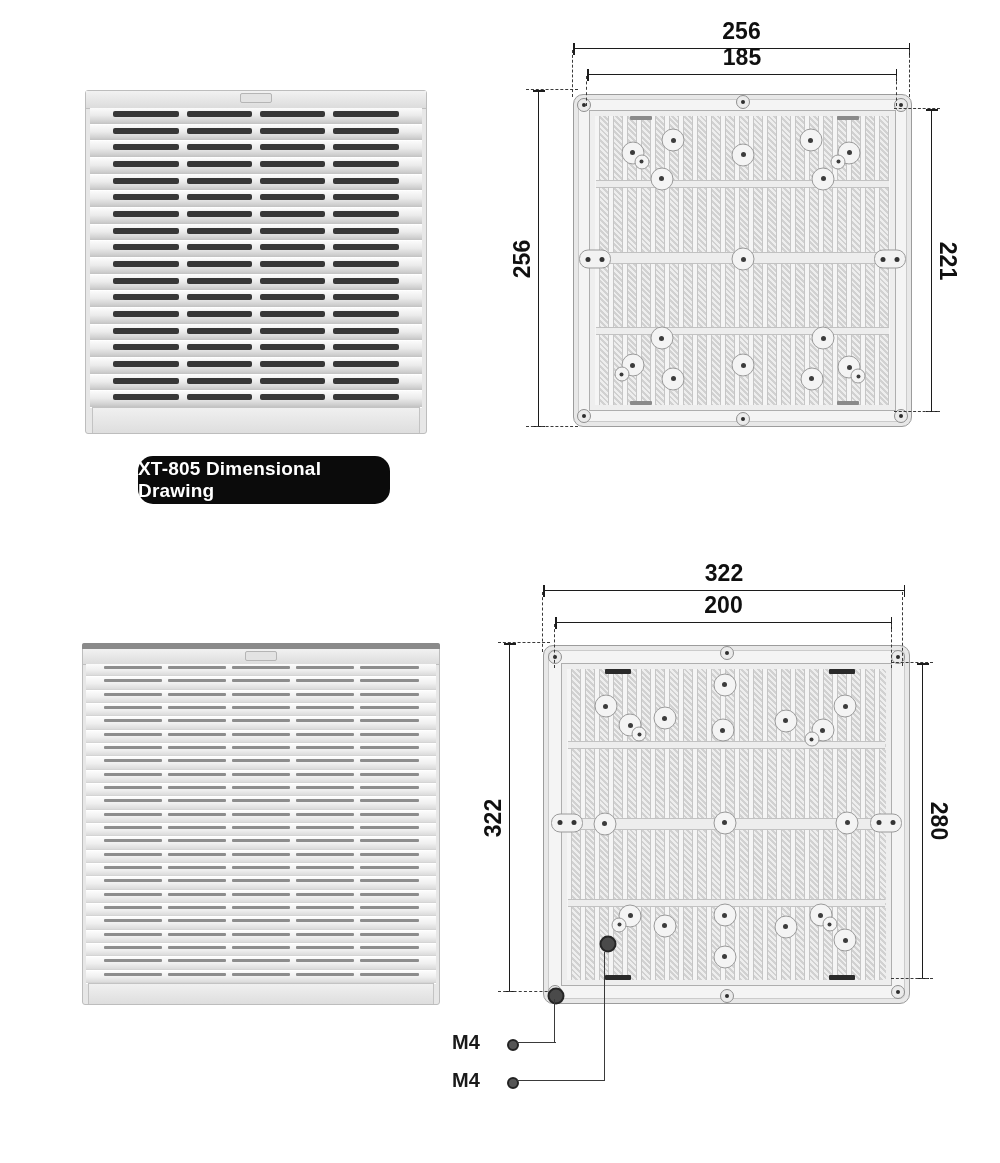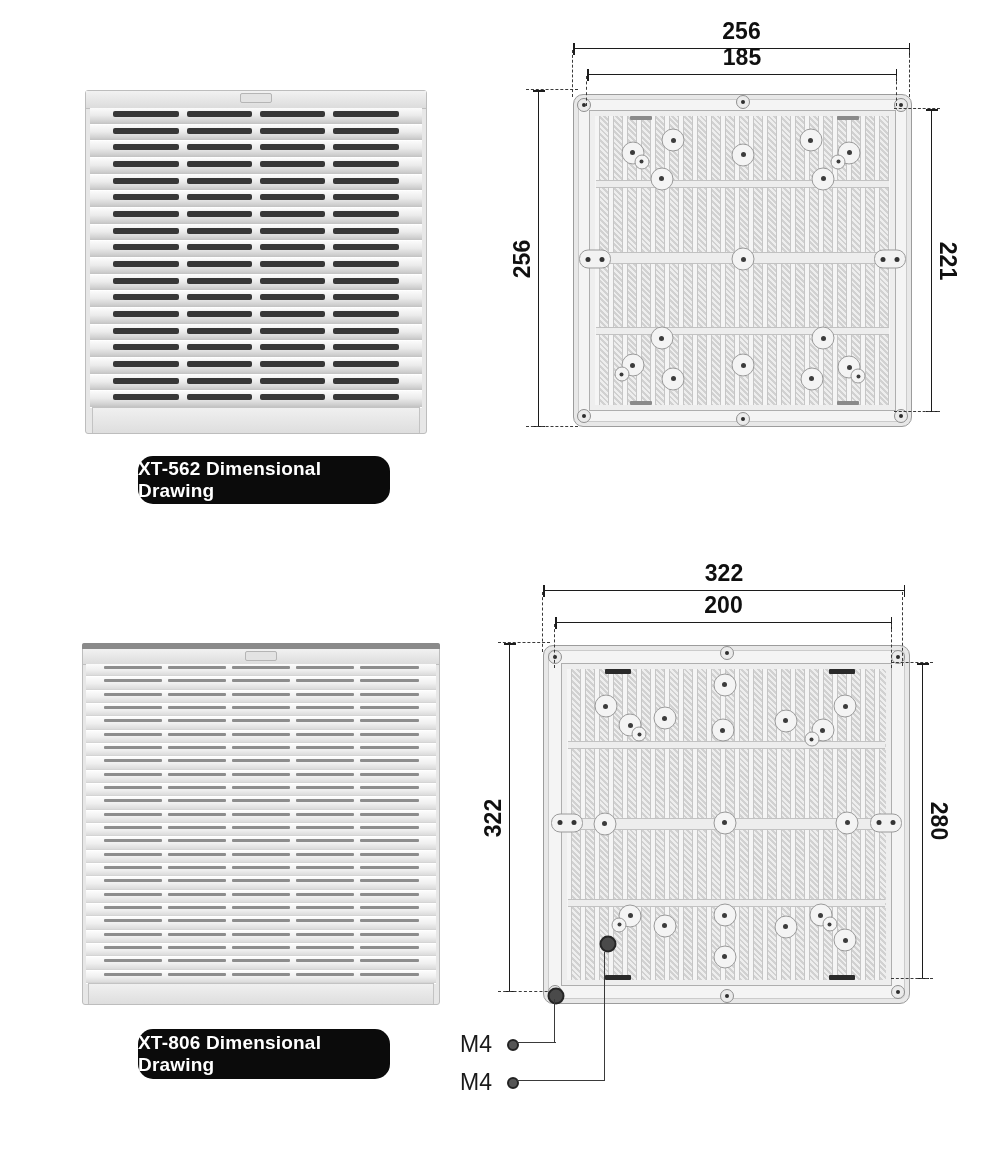--- a/index.html
+++ b/index.html
@@ -50,21 +50,21 @@
   .dim-v .dline{position:absolute;top:0;bottom:0;left:0;border-left:1.5px solid #1c1c1c;}
   .dim-v .tk{position:absolute;height:1.5px;width:12px;left:-5px;background:#1c1c1c;}
   .dim-v .tk.t{top:0;} .dim-v .tk.b{bottom:0;}
   .dim-v .dlabel-l{position:absolute;top:50%;left:-16px;transform:translate(-50%,-50%) rotate(-90deg);font-size:23px;font-weight:700;color:#101010;white-space:nowrap;}
   .dim-v .dlabel-r{position:absolute;top:50%;right:-16px;transform:translate(50%,-50%) rotate(90deg);font-size:23px;font-weight:700;color:#101010;white-space:nowrap;}
   .ext-h{position:absolute;border-top:1.5px dashed #3a3a3a;}
   .ext-v{position:absolute;border-left:1.5px dashed #3a3a3a;}
 
   
   .pill{position:absolute;background:#0b0b0b;border-radius:15px;display:flex;align-items:center;justify-content:center;color:#ffffff;font-size:19px;font-weight:600;letter-spacing:.2px;}
-  .m4-label{position:absolute;width:48px;text-align:center;font-size:23px;font-weight:400;color:#1a1a1a;}
+  .m4-label{position:absolute;width:48px;text-align:left;font-size:20px;font-weight:700;color:#1a1a1a;}
   .m4-dot{position:absolute;width:8px;height:8px;border-radius:50%;background:#555;border:2px solid #222;}
   .ld-h{position:absolute;border-top:1.5px solid #3a3a3a;}
   .ld-v{position:absolute;border-left:1.5px solid #3a3a3a;z-index:7;}
 </style>
 </head>
 <body>
 
 <div id="canvas">
 
   <div class="fv" style="left:85px;top:90px;width:340px;height:342px;">
@@ -297,21 +297,21 @@
   <div class="ext-v" style="left:572px;top:50px;height:47px;"></div>
   <div class="ext-v" style="left:909px;top:50px;height:47px;"></div>
   <div class="ext-v" style="left:586px;top:76px;height:30px;"></div>
   <div class="ext-v" style="left:896px;top:76px;height:30px;"></div>
   <div class="ext-h" style="left:526px;top:89px;width:52px;"></div>
   <div class="ext-h" style="left:526px;top:426px;width:52px;"></div>
   <div class="ext-h" style="left:894px;top:108px;width:46px;"></div>
   <div class="ext-h" style="left:894px;top:411px;width:46px;"></div>
 
   <div class="pill" style="left:138px;top:456px;width:252px;height:48px;">
-    <span>XT-562 Dimensional Drawing</span>
+    <span>XT-805 Dimensional Drawing</span>
   </div>
 
   <div class="fv" style="left:82px;top:643px;width:356px;height:360px;">
     <div class="fv-darkstrip"></div>
     <div class="fv-cap" style="top:5px;height:15px;">
       <div class="fv-tab"></div>
     </div>
     <div class="louvers light" style="left:3px;right:3px;top:20px;bottom:20px;">
         <div class="lrow">
           <div class="lslots">
@@ -624,17 +624,14 @@
   <div class="m4-label" style="left:452px;top:1031px;">M4</div>
   <div class="m4-dot" style="left:507px;top:1039px;"></div>
   <div class="ld-h" style="left:517px;top:1042px;width:39px;"></div>
   <div class="ld-v" style="left:554px;top:999px;height:44px;"></div>
 
   <div class="m4-label" style="left:452px;top:1069px;">M4</div>
   <div class="m4-dot" style="left:507px;top:1077px;"></div>
   <div class="ld-h" style="left:517px;top:1080px;width:88px;"></div>
   <div class="ld-v" style="left:604px;top:952px;height:129px;"></div>
 
-  <div class="pill" style="left:138px;top:1029px;width:252px;height:50px;">
-    <span>XT-806 Dimensional Drawing</span>
-  </div>
 
 </div>
 
 </body></html>

